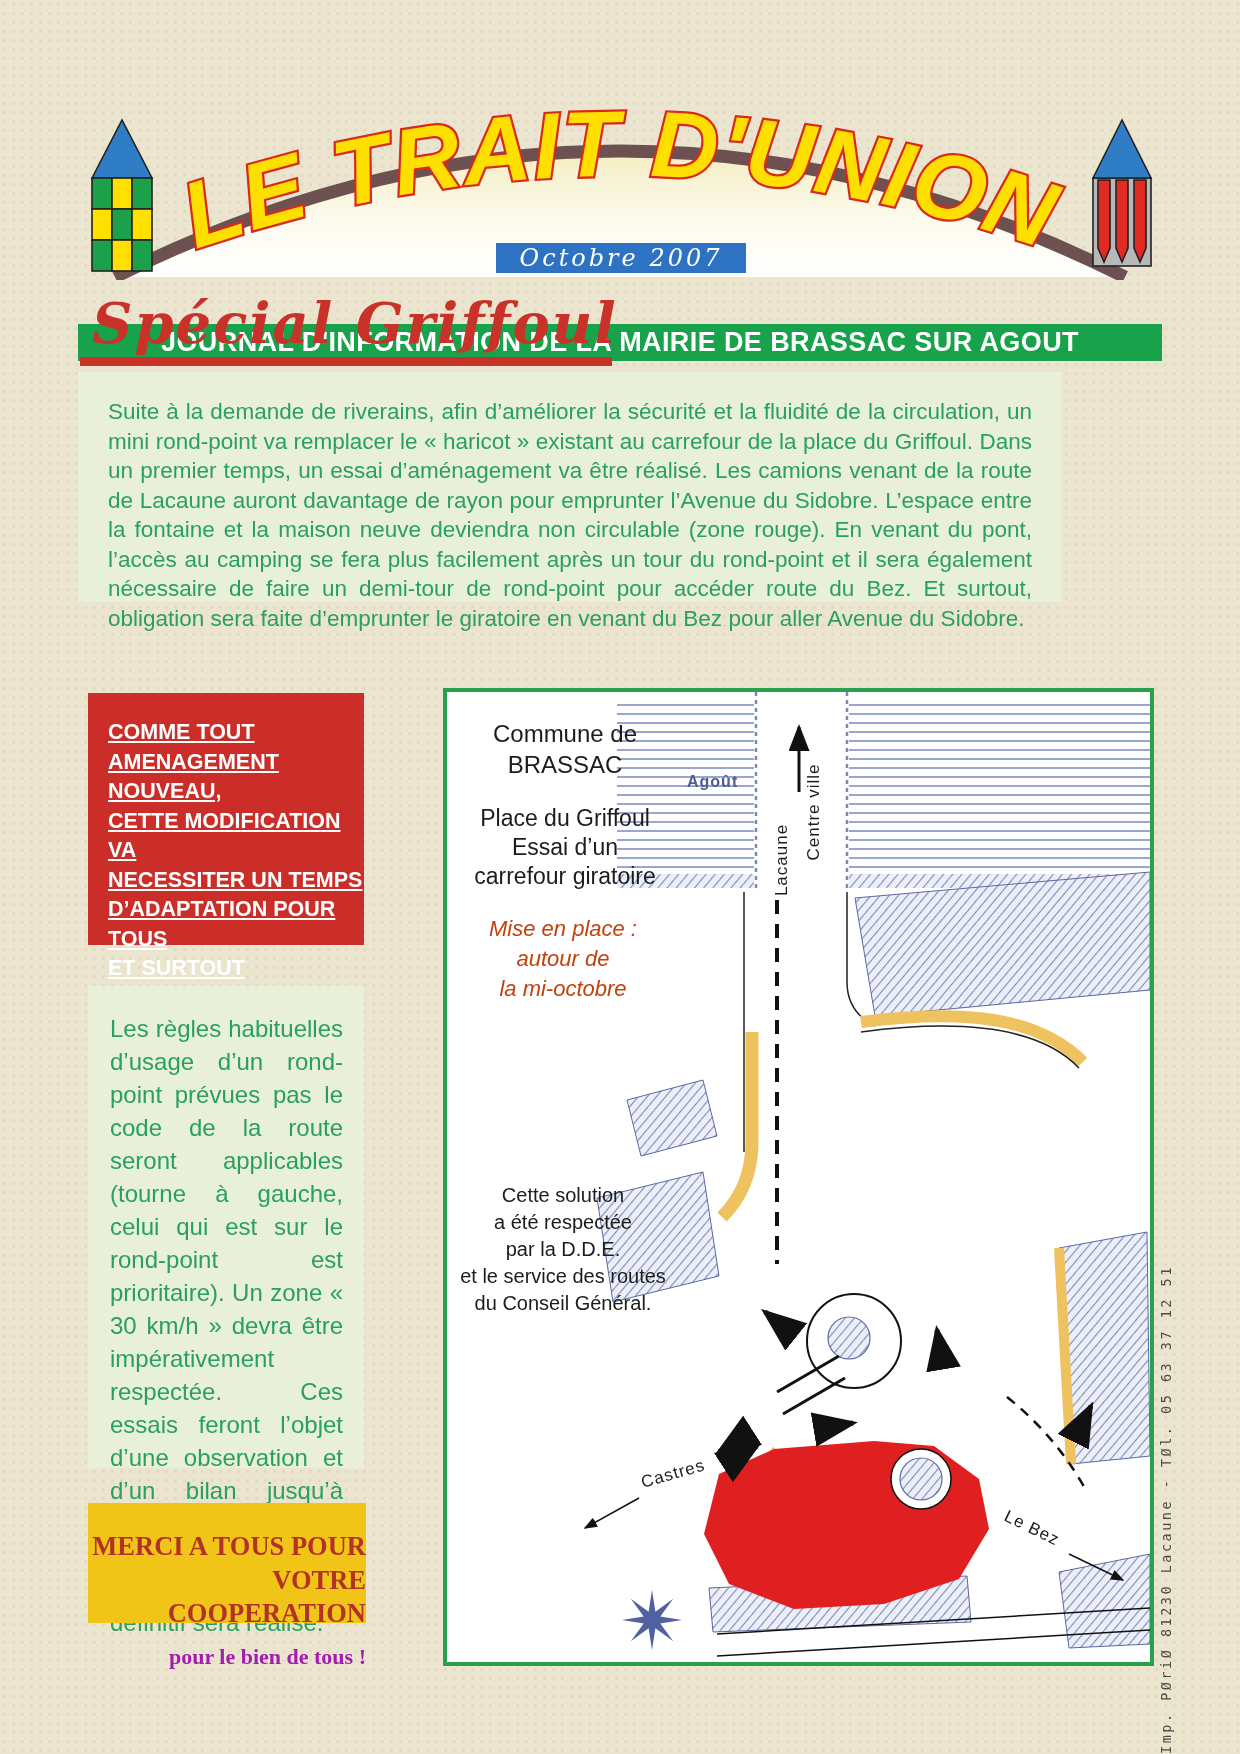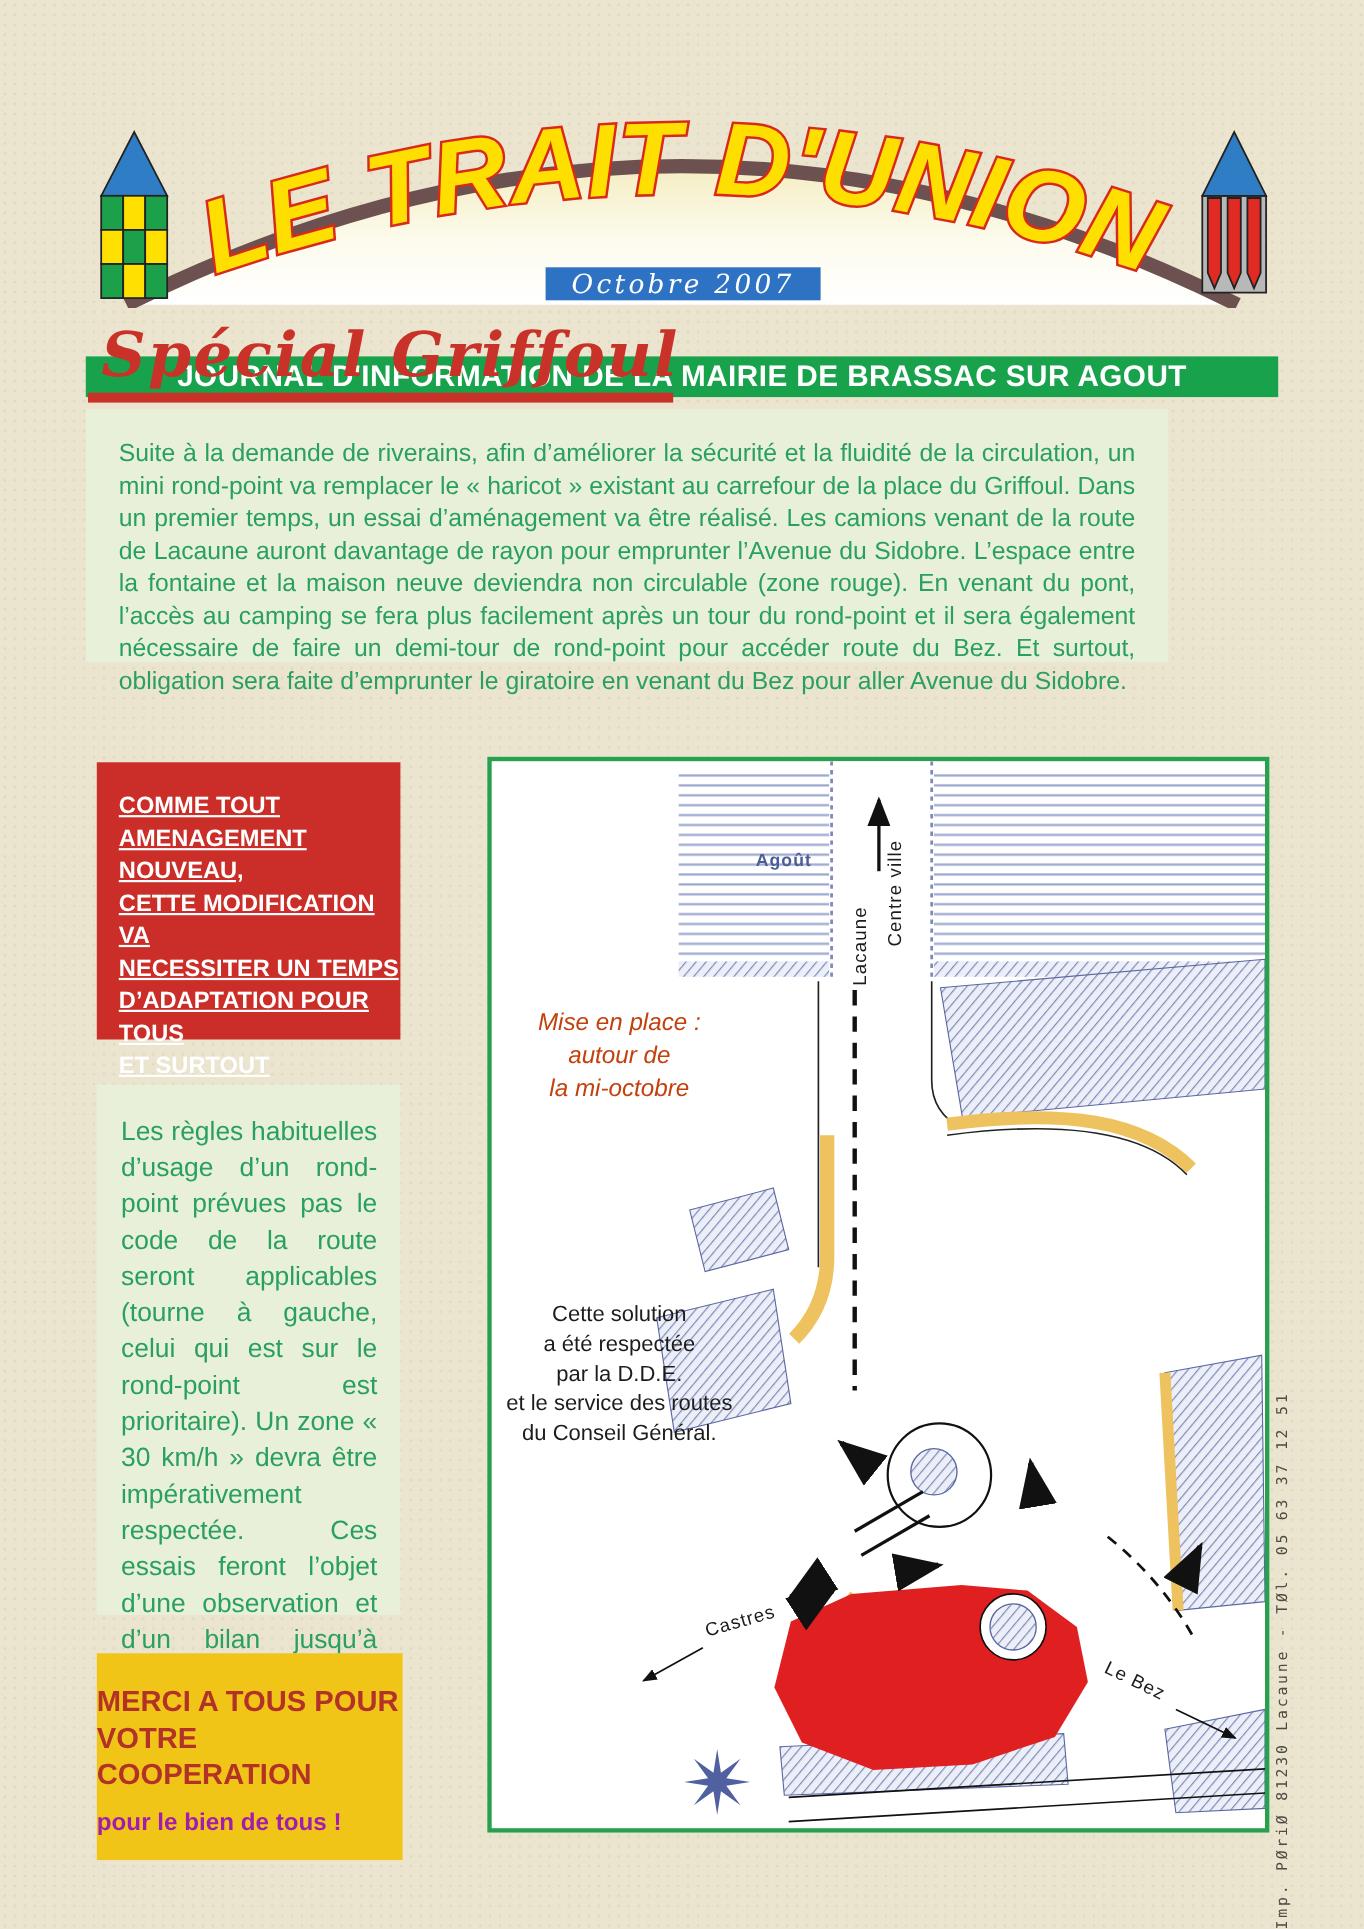--- a/index.html
+++ b/index.html
@@ -35,21 +35,21 @@
   #intro-panel{left:78px;top:372px;width:984px;height:230px;background:#e9f0d9;}
   #intro-panel .txt{
     margin:25px 30px 0 30px;color:#29a05e;font-size:22.5px;line-height:29.5px;text-align:justify;
   }
 
   
   #warning-box{left:88px;top:693px;width:276px;height:252px;background:#cb2e28;}
   #warning-box .txt{margin:25px 0 0 20px;color:#ffffff;font-weight:bold;font-size:21.5px;line-height:29.5px;text-decoration:underline;}
   #rules-panel{left:88px;top:986px;width:276px;height:482px;background:#e9f0d9;}
   #rules-panel .txt{margin:26px 21px 0 22px;color:#29a05e;font-size:24px;line-height:33px;text-align:justify;}
-  #thanks-box{left:88px;top:1503px;width:278px;height:188px;background:#f1c517;text-align:left;}
+  #thanks-box{left:88px;top:1503px;width:278px;height:120px;background:#f1c517;text-align:right;font-family:Liberation Serif, serif;}
   #thanks-box .big{margin-top:27px;color:#b23228;font-weight:bold;font-size:26.5px;line-height:33.5px;}
   #thanks-box .small{margin-top:13px;color:#a21caf;font-weight:bold;font-size:22px;}
 
   
   #map-panel{
     left:443px;top:688px;width:711px;height:978px;background:#ffffff;
     border:4px solid #27a14d;box-sizing:border-box;
   }
   .map-text{position:absolute;text-align:center;color:#1c1c1c;}
   #map-heading{left:0;top:26px;width:236px;font-size:24px;line-height:31px;}
@@ -234,20 +234,25 @@
       <g>
         <text class="map-label" transform="translate(196,796) rotate(-16)">Castres</text>
         <line x1="192" y1="806" x2="138" y2="836" stroke="#111111" stroke-width="1.5" marker-end="url(#ah)"></line>
       </g>
       <g>
         <text class="map-label" transform="translate(556,828) rotate(26)">Le Bez</text>
         <line x1="622" y1="862" x2="676" y2="888" stroke="#111111" stroke-width="1.5" marker-end="url(#ah)"></line>
       </g>
     </svg>
 
+    <div id="map-heading" class="map-text prelines">Commune de
+BRASSAC</div>
+    <div id="map-subject" class="map-text prelines">Place du Griffoul
+Essai d’un
+carrefour giratoire</div>
     <div id="map-schedule" class="map-text prelines">Mise en place :
 autour de
 la mi-octobre</div>
     <div id="map-credit" class="map-text prelines">Cette solution
 a été respectée
 par la D.D.E.
 et le service des routes
 du Conseil Général.</div>
   </div>
 

